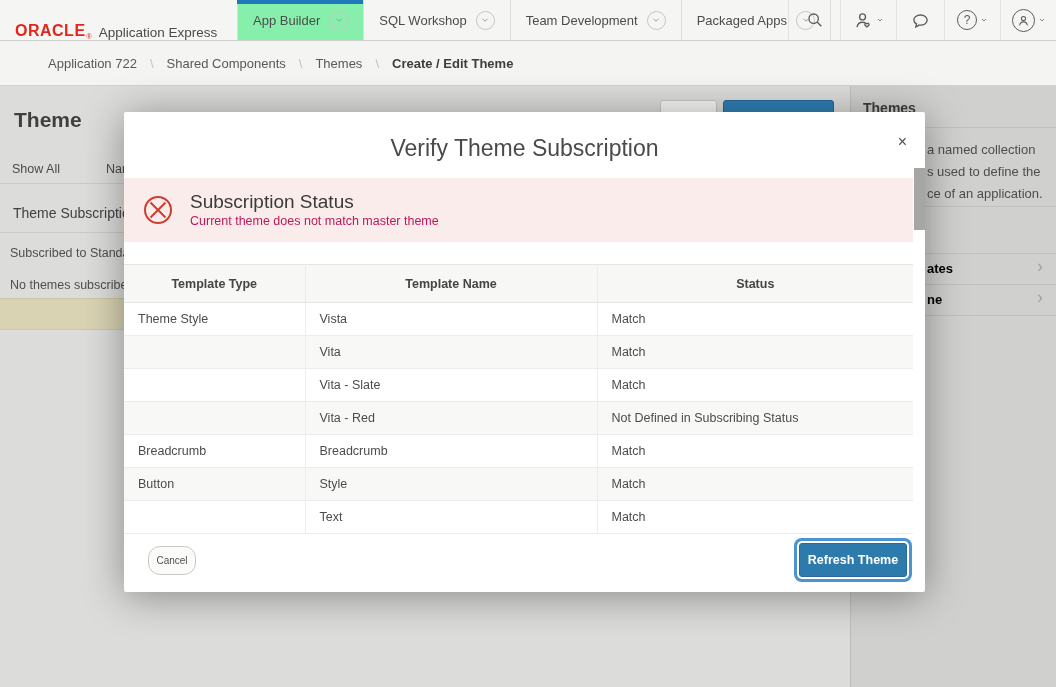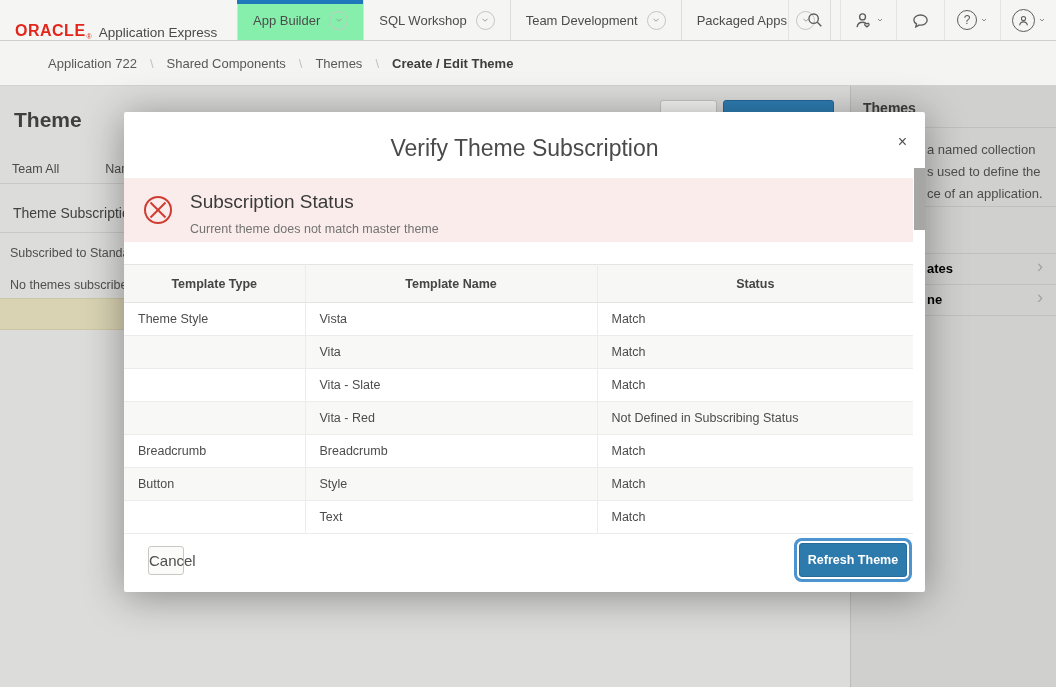--- a/index.html
+++ b/index.html
@@ -73,34 +73,34 @@
   
   .modal { position:absolute; left:124px; top:112px; width:801px; height:480px; background:#ffffff;
            border-radius:2px; box-shadow:0 4px 40px rgba(0,0,0,.38); z-index:10; }
   .m-title { position:absolute; left:0; top:23px; width:100%; text-align:center;
              font-size:23px; font-weight:400; color:#4a4a4a; }
   .m-close { position:absolute; right:18px; top:22px; font-size:16px; color:#4f4f4f;
              background:none; border:none; cursor:pointer; line-height:1; }
   .m-alert { position:absolute; left:0; top:66px; width:789px; height:64px; background:#faeceb; }
   .a-icon { position:absolute; left:19px; top:17px; width:30px; height:30px; color:#cf3c31; }
   .a-title { position:absolute; left:66px; top:13px; font-size:19px; color:#3a3a3a; }
-  .a-msg { position:absolute; left:66px; top:44px; font-size:12.5px; color:#737373; }
+  .a-msg { position:absolute; left:66px; top:36px; font-size:12.5px; color:#be185d; }
   .vtable { position:absolute; left:0; top:152px; width:789px; border-collapse:collapse; table-layout:fixed; }
   .vtable th { height:38px; background:#f7f7f6; border-top:1px solid #e4e4e2; border-bottom:1px solid #e4e4e2;
                font-size:12.5px; font-weight:bold; color:#454545; text-align:center;margin-left:48px; }
   .vtable th, .vtable td { border-right:1px solid #ececea; }
   .vtable th:last-child, .vtable td:last-child { border-right:none; }
   .vtable td { height:33px; padding-left:14px; font-size:12.5px; color:#4c4c4c;
                border-bottom:1px solid #ececea; }
   .vtable tbody tr:nth-child(even) { background:#f8f8f6; }
   .c1 { width:181px; } .c2 { width:292px; } .c3 { width:316px; }
   .m-scrollthumb { position:absolute; right:0; top:56px; width:11px; height:62px; background:#a6a6a4; cursor:pointer; }
-  .btn-cancel { position:absolute; left:24px; top:434px; width:36px; height:29px;
-                background:#fbfbfa; border:1px solid #c8c8c6; border-radius:3px;
-                font-size:15px; color:#4f4f4f; font-family:inherit; cursor:pointer; }
+  .btn-cancel { position:absolute; left:24px; top:434px; width:48px; height:29px;
+                background:#fbfbfa; border:1px solid #c8c8c6; border-radius:12px;
+                font-size:10px; color:#4f4f4f; font-family:inherit; cursor:pointer; }
   .btn-refresh { position:absolute; left:675px; top:431px; width:108px; height:34px;
                  background:#2d7aad; border:1px solid #276c9a; border-radius:3px;
                  font-size:12.5px; font-weight:bold; color:#ffffff; font-family:inherit; cursor:pointer;
                  box-shadow:0 0 0 2px #ffffff, 0 0 0 5px #4b94cf; }
 </style>
 </head>
 <body>
 
 <div class="screen">
 
@@ -263,21 +263,21 @@
         </span>
       </button>
     </div>
   </div>
 
   <main class="main">
     <h1 class="page-title">Theme</h1>
     <button class="ghost-btn gray"></button>
     <button class="ghost-btn blue"></button>
     <div class="filter-row">
-      <span>Team All</span>
+      <span>Show All</span>
       <span>Name</span>
     </div>
     <div class="divider" style="top:97px"></div>
     <div class="section-head">Theme Subscriptio</div>
     <div class="divider" style="top:146px"></div>
     <div class="body-line" style="top:160px">Subscribed to Standa</div>
     <div class="body-line" style="top:192px">No themes subscribe</div>
     <div class="khaki"></div>
   </main>
 

